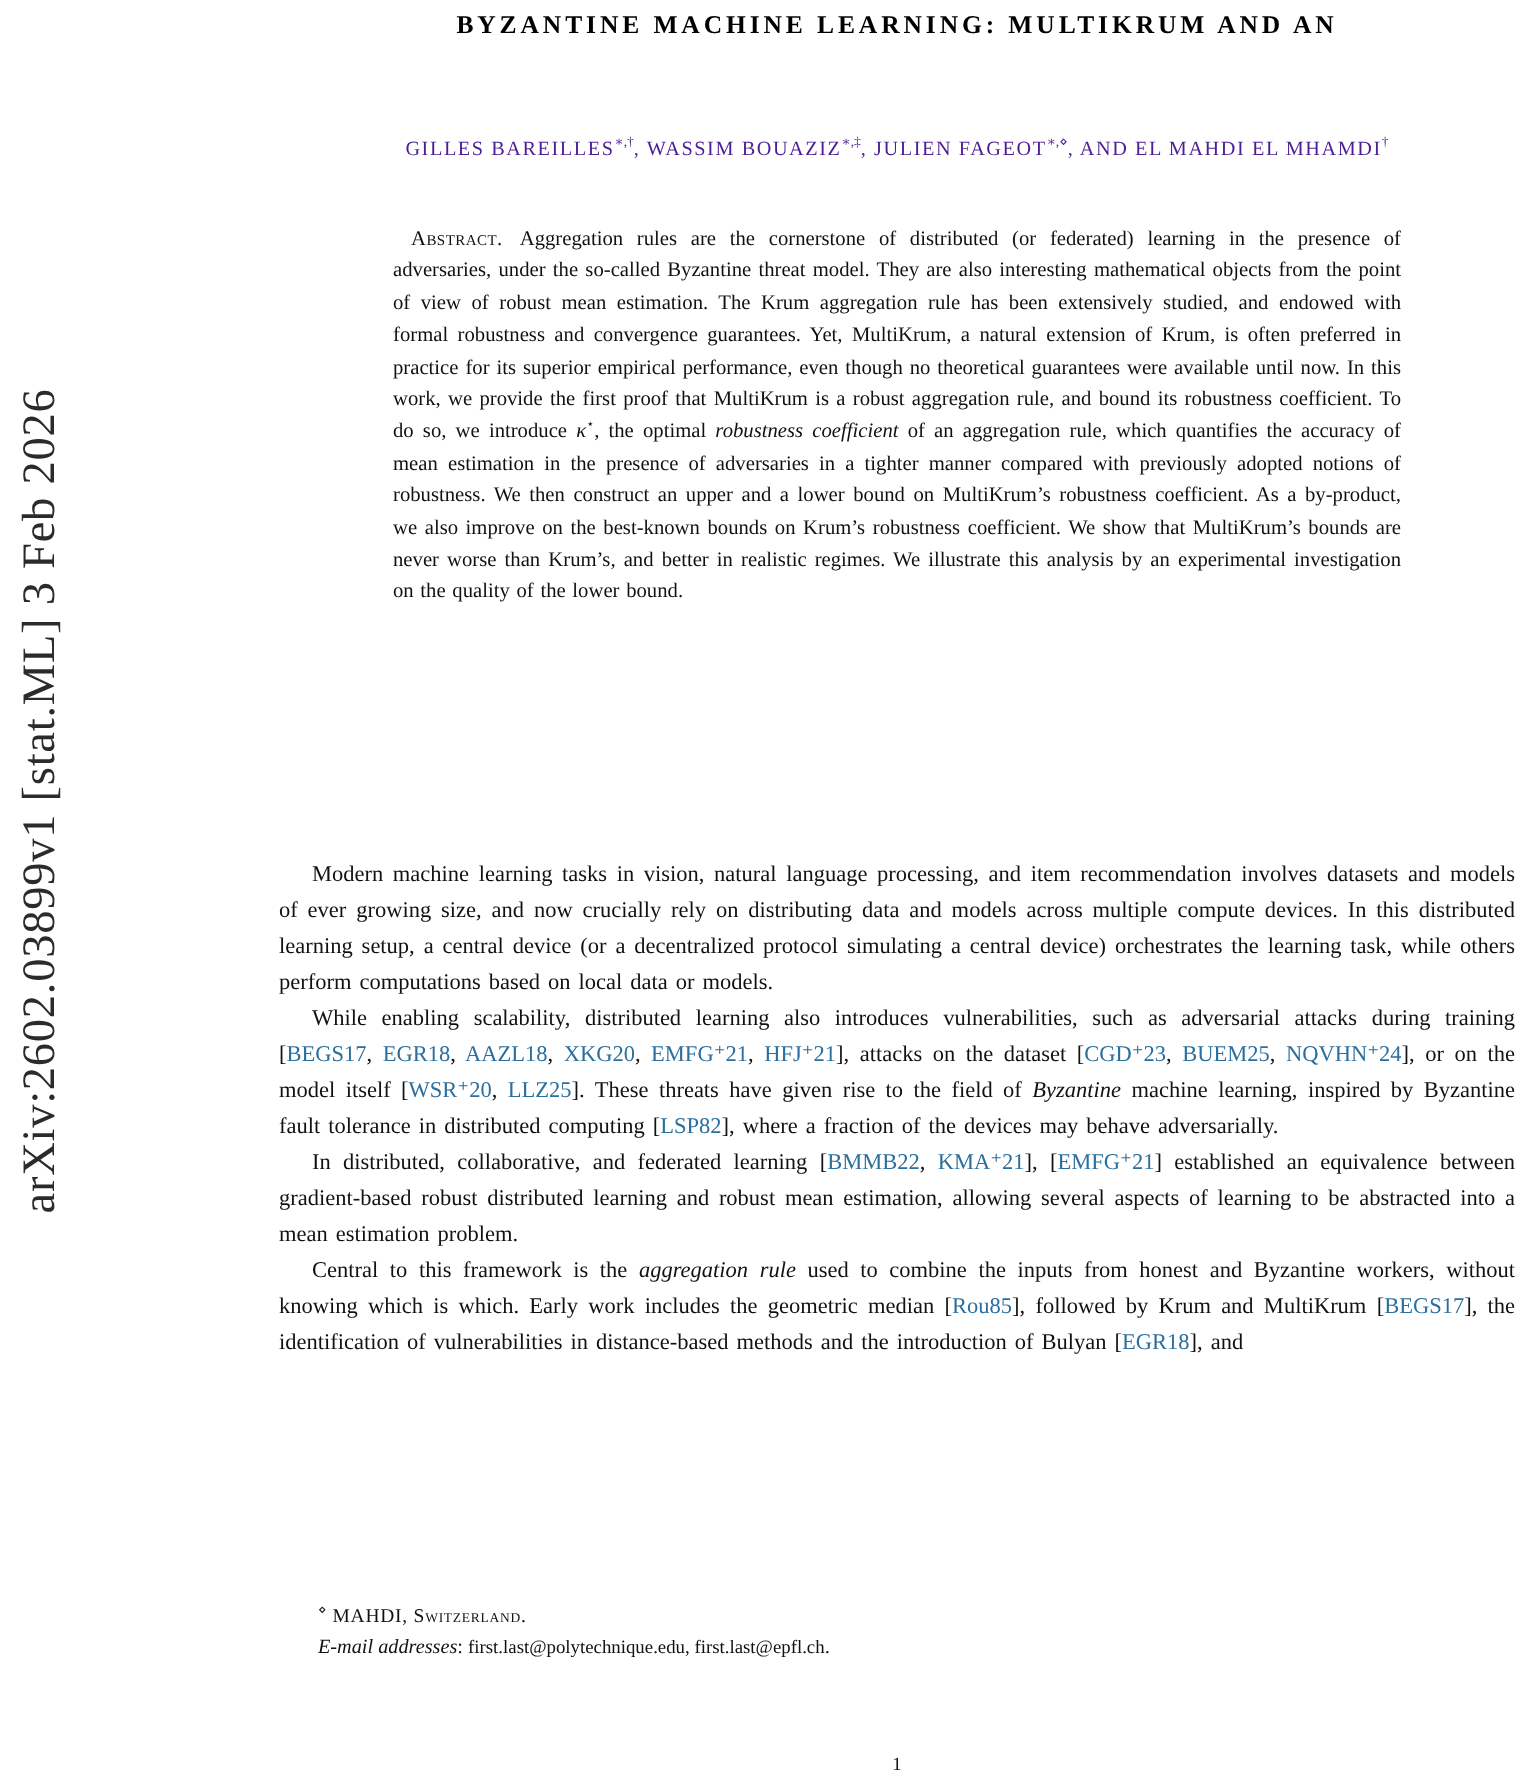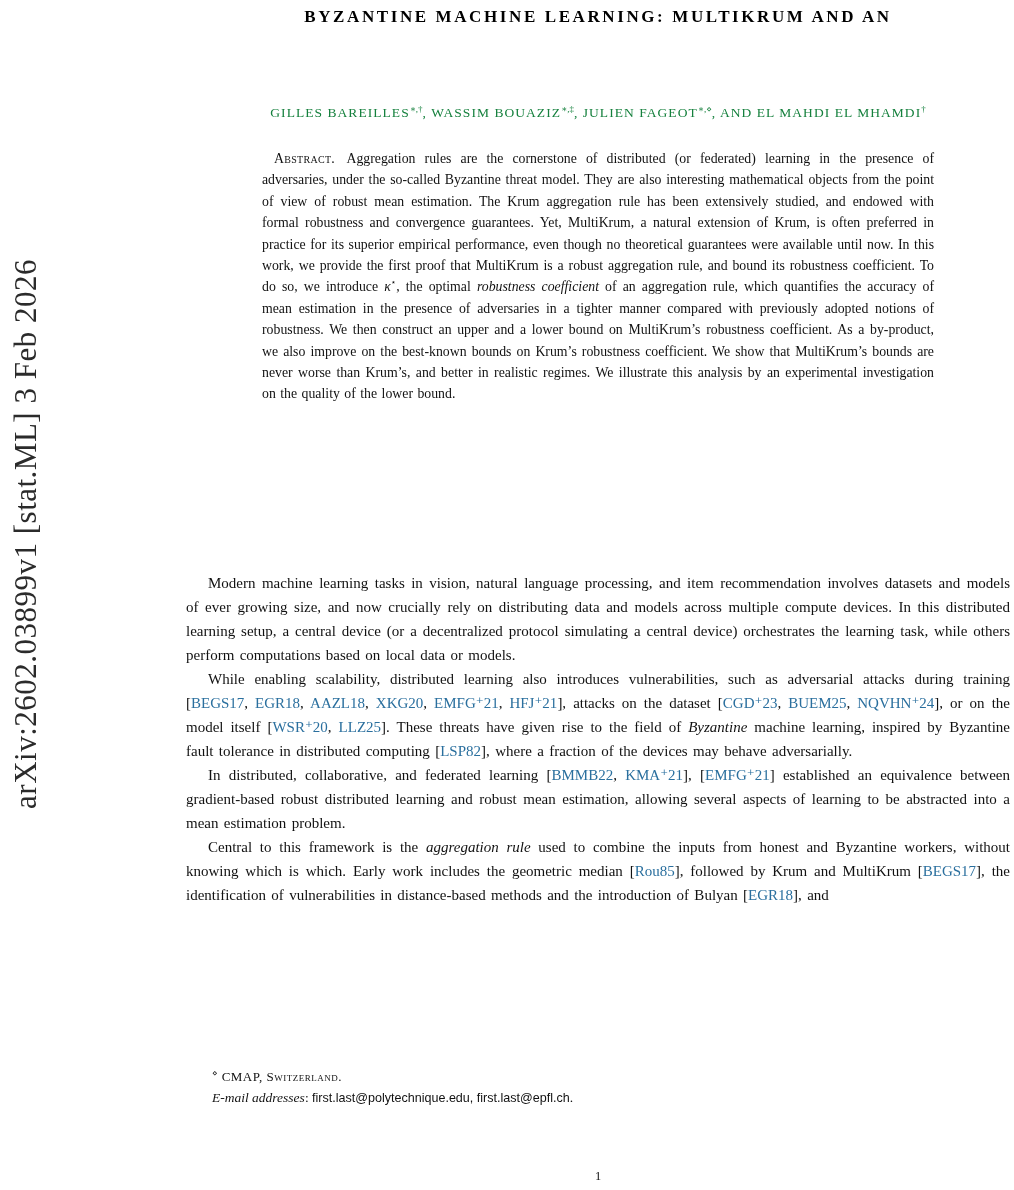--- a/index.html
+++ b/index.html
@@ -13,22 +13,22 @@
     position:absolute;left:-342px;top:514px;width:740px;height:40px;
     text-align:center;transform:rotate(-90deg);
     font-size:31px;color:#2b2b2b;letter-spacing:0.5px;white-space:nowrap;
   }
   .page{position:absolute;left:186px;top:0;width:824px;height:976px;}
   .title{
     position:absolute;top:3px;left:0;right:0;text-align:center;
     font-weight:bold;font-size:17px;line-height:27px;letter-spacing:2.6px;color:#000;
   }
   .authors{
-    position:absolute;top:105px;left:50%;transform:translateX(-50%);
-    white-space:nowrap;font-size:13.5px;letter-spacing:1.05px;color:#15803d;
+    position:absolute;top:91px;left:50%;transform:translateX(-50%);
+    white-space:nowrap;font-size:13.5px;letter-spacing:1.05px;color:#4c1d95;
   }
   .authors sup{font-size:9px;line-height:0;letter-spacing:0;}
   .abstract{
     position:absolute;top:148px;left:76px;width:672px;margin:0;
     font-size:13.8px;line-height:21.4px;text-align:justify;text-indent:12px;
     word-spacing:1px;
   }
   .sechead{
     position:absolute;top:537px;left:0;right:0;text-align:center;
     font-variant:small-caps;font-size:16.5px;letter-spacing:1.6px;
@@ -36,21 +36,21 @@
   .intro{position:absolute;top:571px;left:0;width:824px;}
   .para{margin:0;text-indent:22px;text-align:justify;font-size:15px;line-height:24px;word-spacing:1.6px;}
   .footnotes{position:absolute;top:1067px;left:26px;width:782px;font-size:13px;line-height:20.5px;}
   .fn sup{font-size:9px;line-height:0;margin-right:4px;}
   .fn .sc-text{font-variant:small-caps;letter-spacing:0.5px;}
   .fn.email{font-size:13.5px;}
   .pagenum{position:absolute;top:1169px;left:0;right:0;text-align:center;font-size:12.5px;}
   
   .cite{color:var(--cite,#2a6f9e);cursor:pointer;}
   .it{font-style:italic;}
-  .mono{font-family:Liberation Sans, sans-serif;font-size:0.93em;}
+  .mono{font-family:Liberation Serif, serif;font-size:0.93em;}
   .sc{font-variant:small-caps;margin-right:3px;letter-spacing:0.3px;}
   sup{font-size:0.62em;line-height:0;}
 </style>
 </head>
 <body>
 
 <div class="arxiv-strip">
   <span>arXiv:2602.03899v1  [stat.ML]  3 Feb 2026</span>
 </div>
 
@@ -67,20 +67,20 @@
 
   <div class="intro">
     <p class="para"><span>Modern machine learning tasks in vision, natural language processing, and item recommendation involves datasets and models of ever growing size, and now crucially rely on distributing data and models across multiple compute devices. In this distributed learning setup, a central device (or a decentralized protocol simulating a central device) orchestrates the learning task, while others perform computations based on local data or models.</span></p>
     <p class="para"><span>While enabling scalability, distributed learning also introduces vulnerabilities, such as adversarial attacks during training [</span><span class="cite">BEGS17</span><span>, </span><span class="cite">EGR18</span><span>, </span><span class="cite">AAZL18</span><span>, </span><span class="cite">XKG20</span><span>, </span><span class="cite">EMFG⁺21</span><span>, </span><span class="cite">HFJ⁺21</span><span>], attacks on the dataset [</span><span class="cite">CGD⁺23</span><span>, </span><span class="cite">BUEM25</span><span>, </span><span class="cite">NQVHN⁺24</span><span>], or on the model itself [</span><span class="cite">WSR⁺20</span><span>, </span><span class="cite">LLZ25</span><span>]. These threats have given rise to the field of </span><span class="it">Byzantine</span><span> machine learning, inspired by Byzantine fault tolerance in distributed computing [</span><span class="cite">LSP82</span><span>], where a fraction of the devices may behave adversarially.</span></p>
     <p class="para"><span>In distributed, collaborative, and federated learning [</span><span class="cite">BMMB22</span><span>, </span><span class="cite">KMA⁺21</span><span>], [</span><span class="cite">EMFG⁺21</span><span>] established an equivalence between gradient-based robust distributed learning and robust mean estimation, allowing several aspects of learning to be abstracted into a mean estimation problem.</span></p>
     <p class="para"><span>Central to this framework is the </span><span class="it">aggregation rule</span><span> used to combine the inputs from honest and Byzantine workers, without knowing which is which. Early work includes the geometric median [</span><span class="cite">Rou85</span><span>], followed by Krum and MultiKrum [</span><span class="cite">BEGS17</span><span>], the identification of vulnerabilities in distance-based methods and the introduction of Bulyan [</span><span class="cite">EGR18</span><span>], and</span></p>
   </div>
 
   <div class="footnotes">
     <div class="fn">
-      <sup>⋄</sup><span class="sc-text">CMAP, Switzerland.</span>
+      <sup>⋄</sup><span class="sc-text">MAHDI, Switzerland.</span>
     </div>
     <div class="fn email"><span class="it">E-mail addresses</span><span>: </span><span class="mono">first.last@polytechnique.edu, first.last@epfl.ch</span><span>.</span></div>
   </div>
 
   <div class="pagenum">1</div>
 
 </div>
 
 </body></html>

